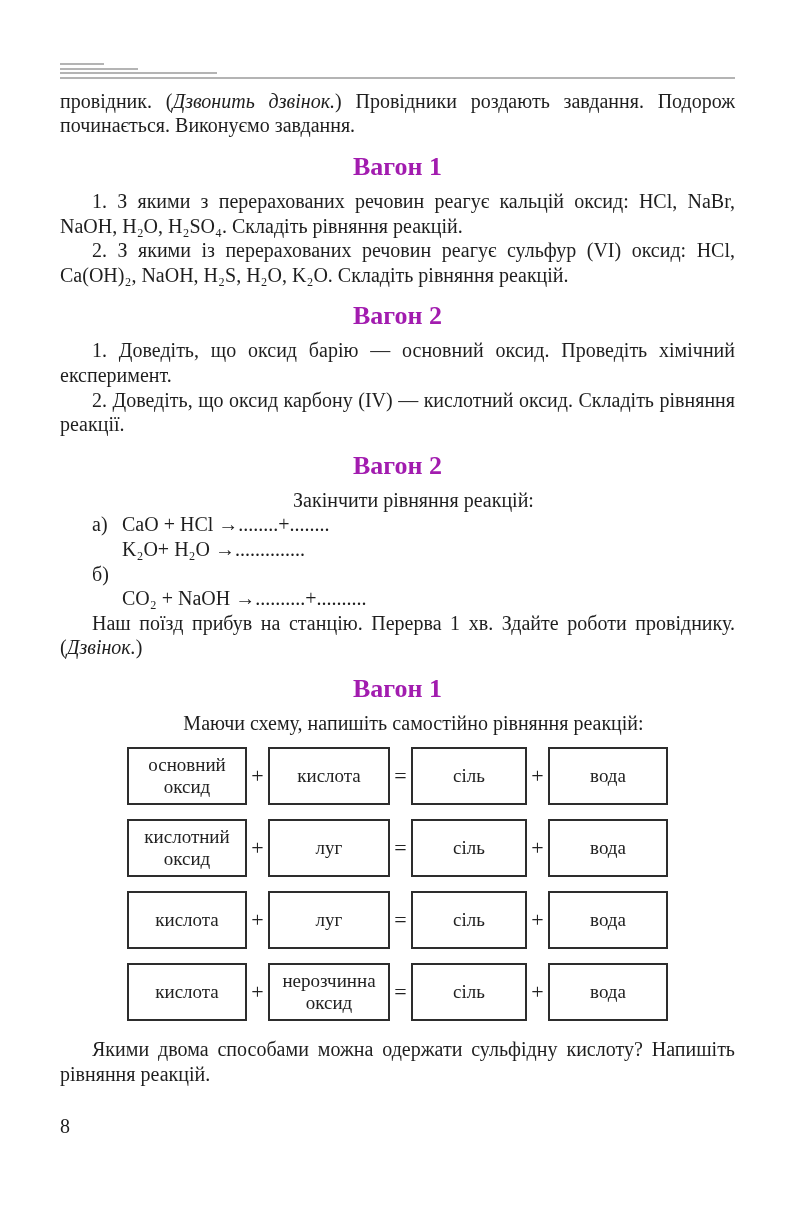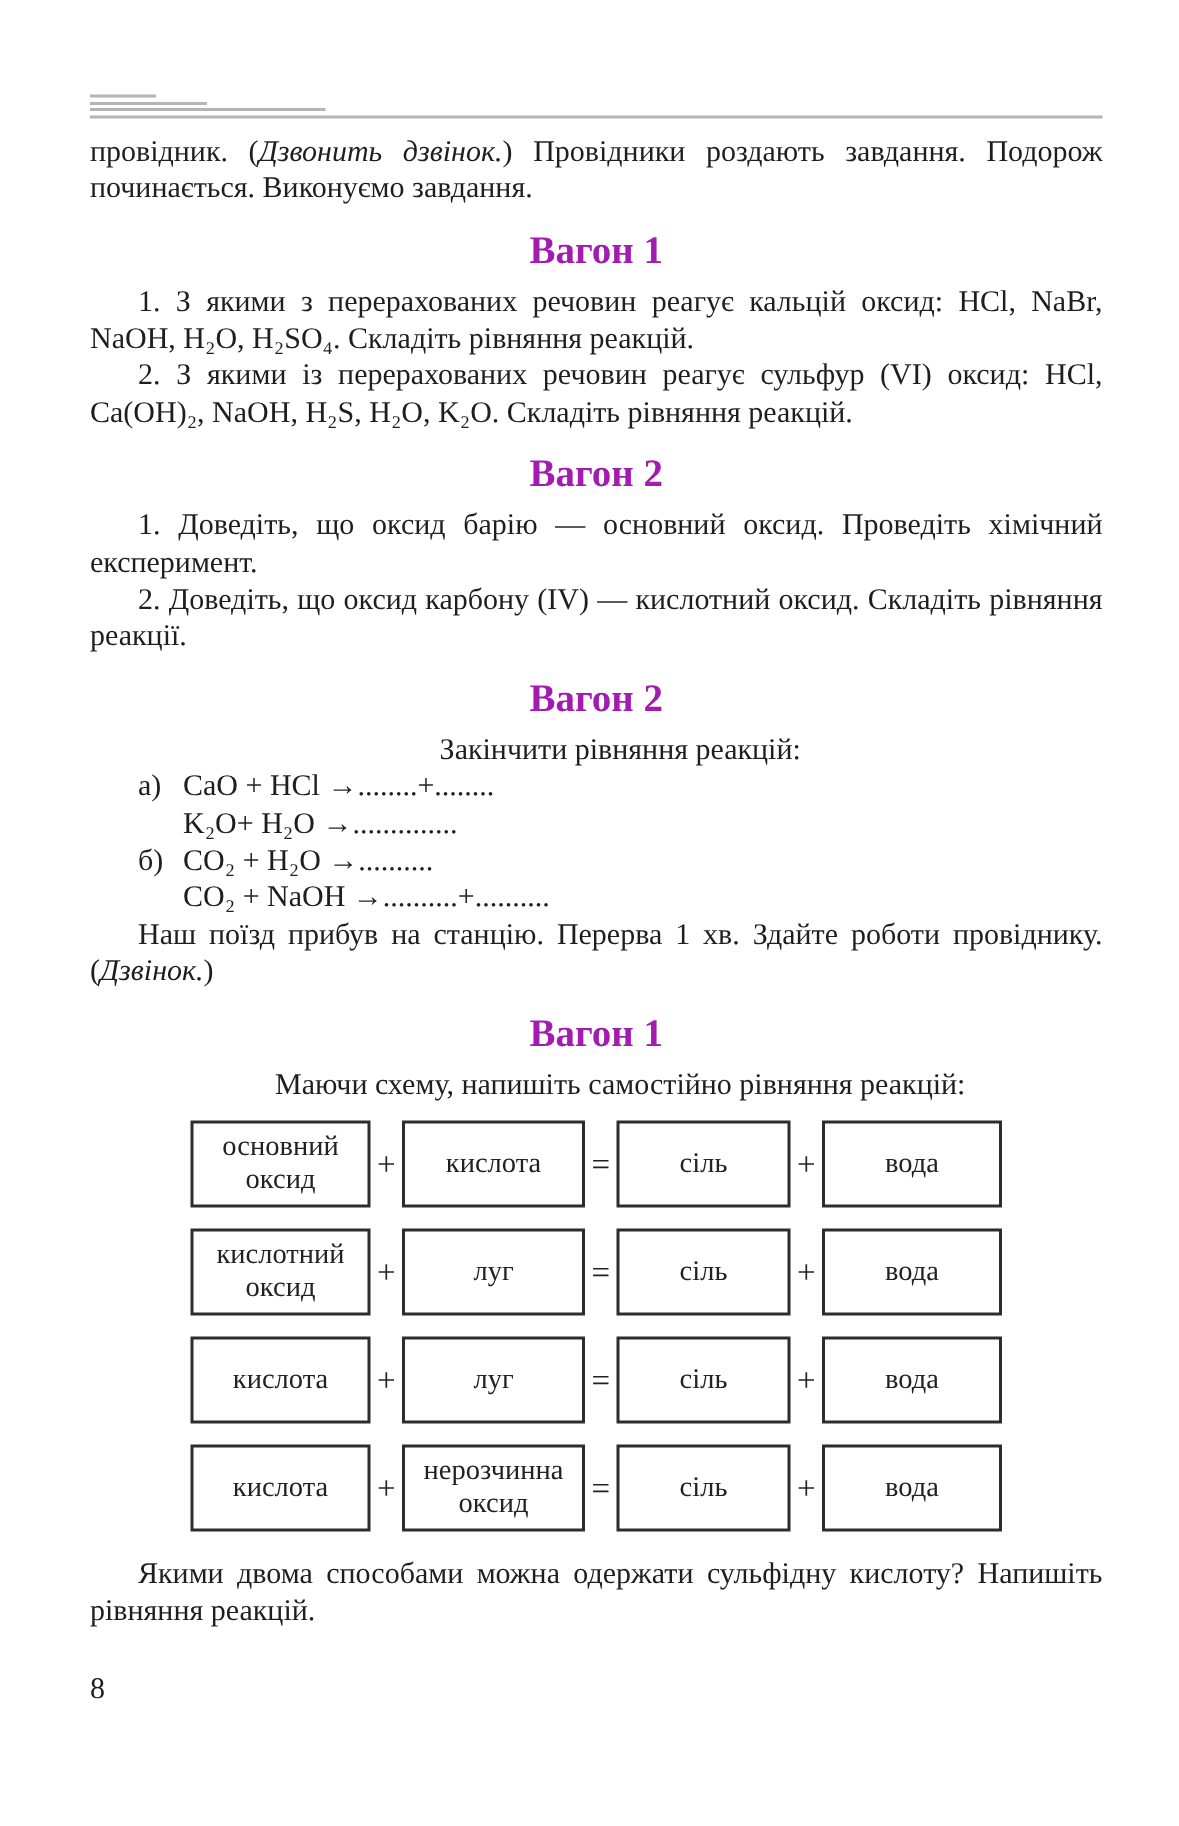--- a/index.html
+++ b/index.html
@@ -141,21 +141,20 @@
     <div class="eq-line">
       <span class="eq-label">а)</span>
       <span class="eq-formula">CaO + HCl →........+........</span>
     </div>
     <div class="eq-line">
       <span class="eq-label"></span>
       <span class="eq-formula">K₂O+ H₂O →..............</span>
     </div>
     <div class="eq-line">
       <span class="eq-label">б)</span>
-      <span class="eq-formula">CO₂ + H₂O →..........</span>
     </div>
     <div class="eq-line">
       <span class="eq-label"></span>
       <span class="eq-formula">CO₂ + NaOH →..........+..........</span>
     </div>
   </div>
 
   <p class="indent"><span>Наш поїзд прибув на станцію. Перерва 1 хв. Здайте роботи провіднику. (</span><span class="it">Дзвінок.</span><span>)</span></p>
 
   <h2 class="wagon">Вагон 1</h2>

